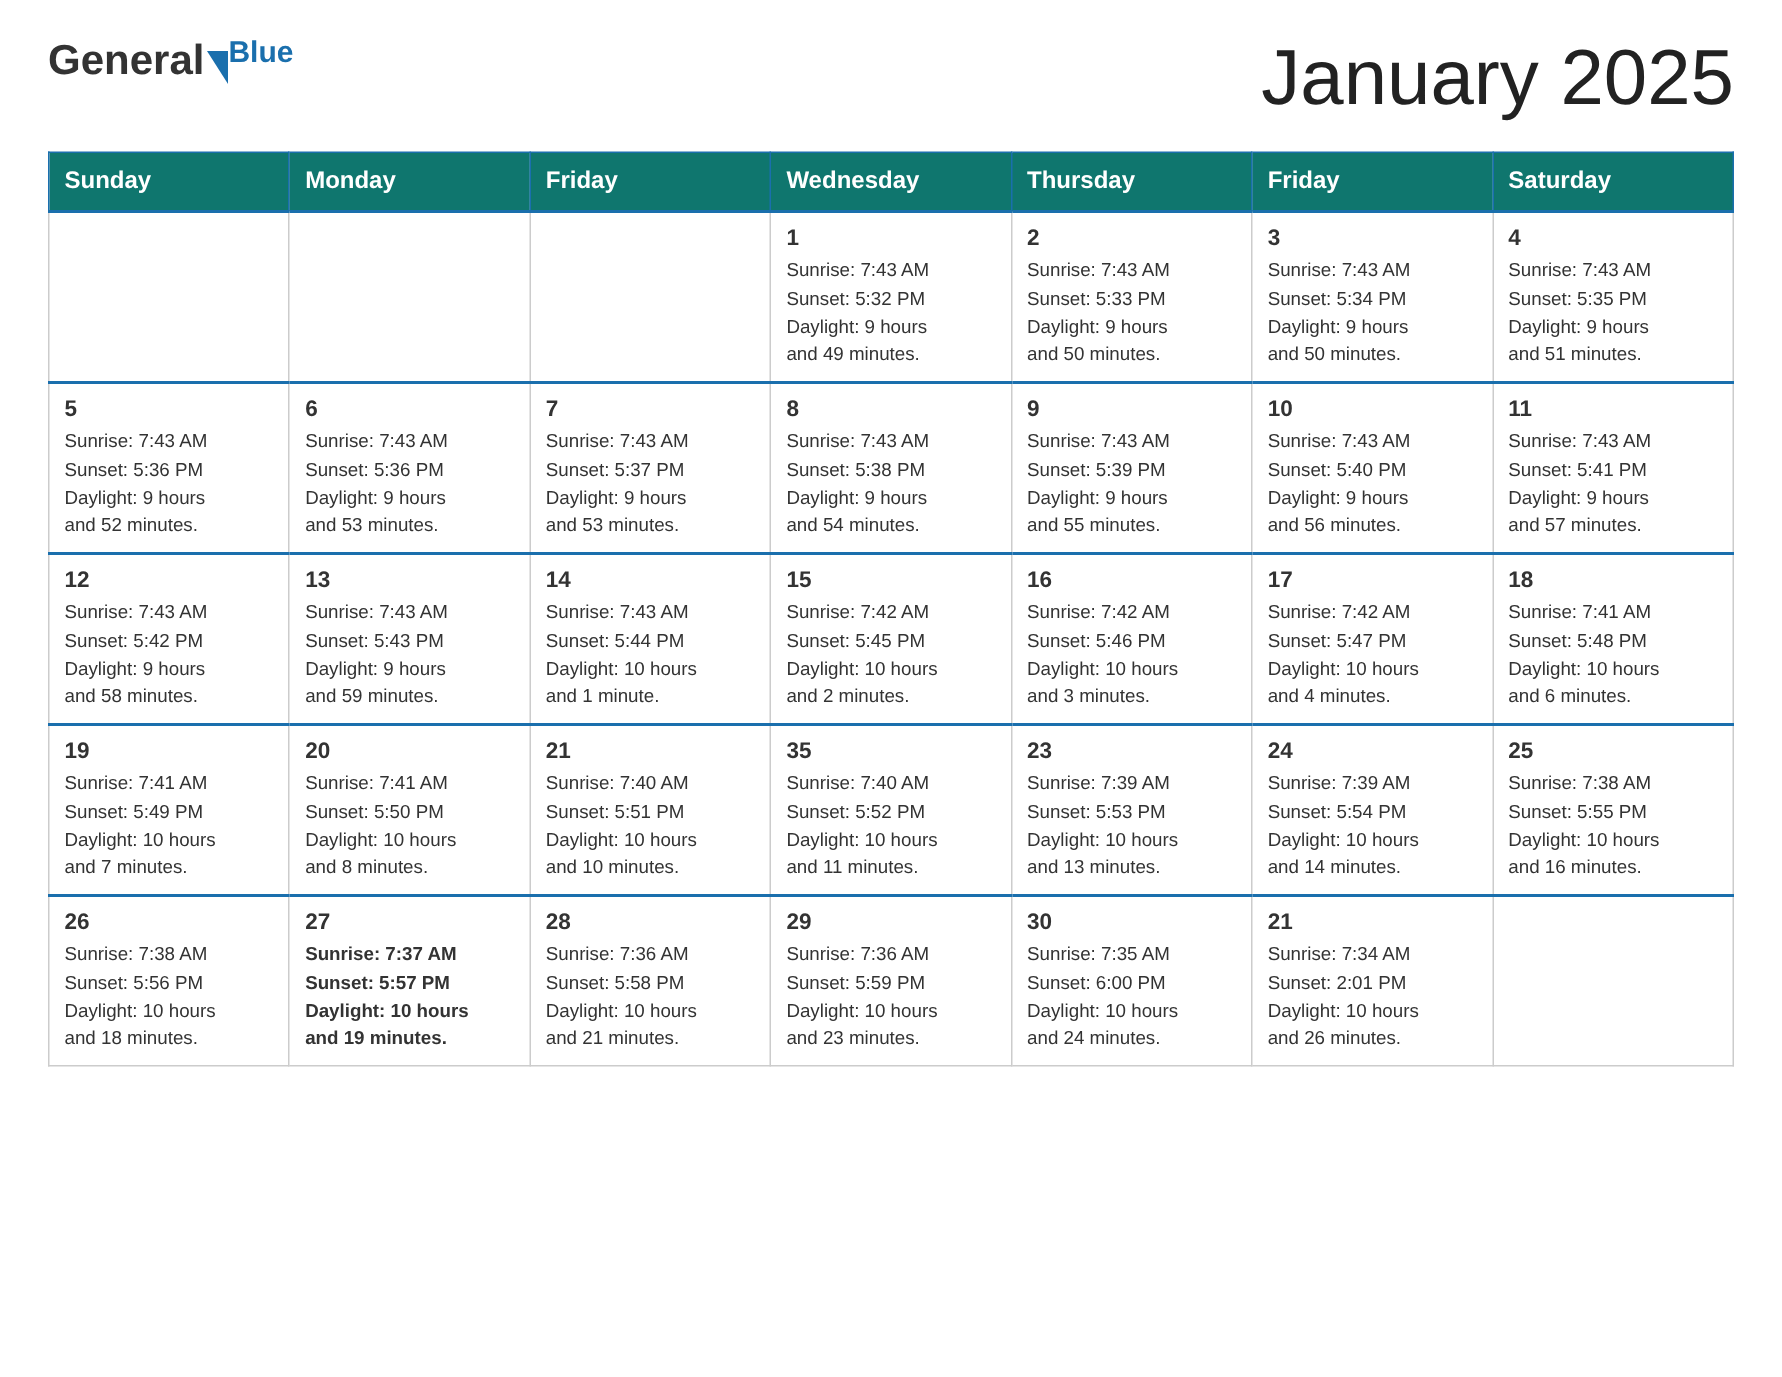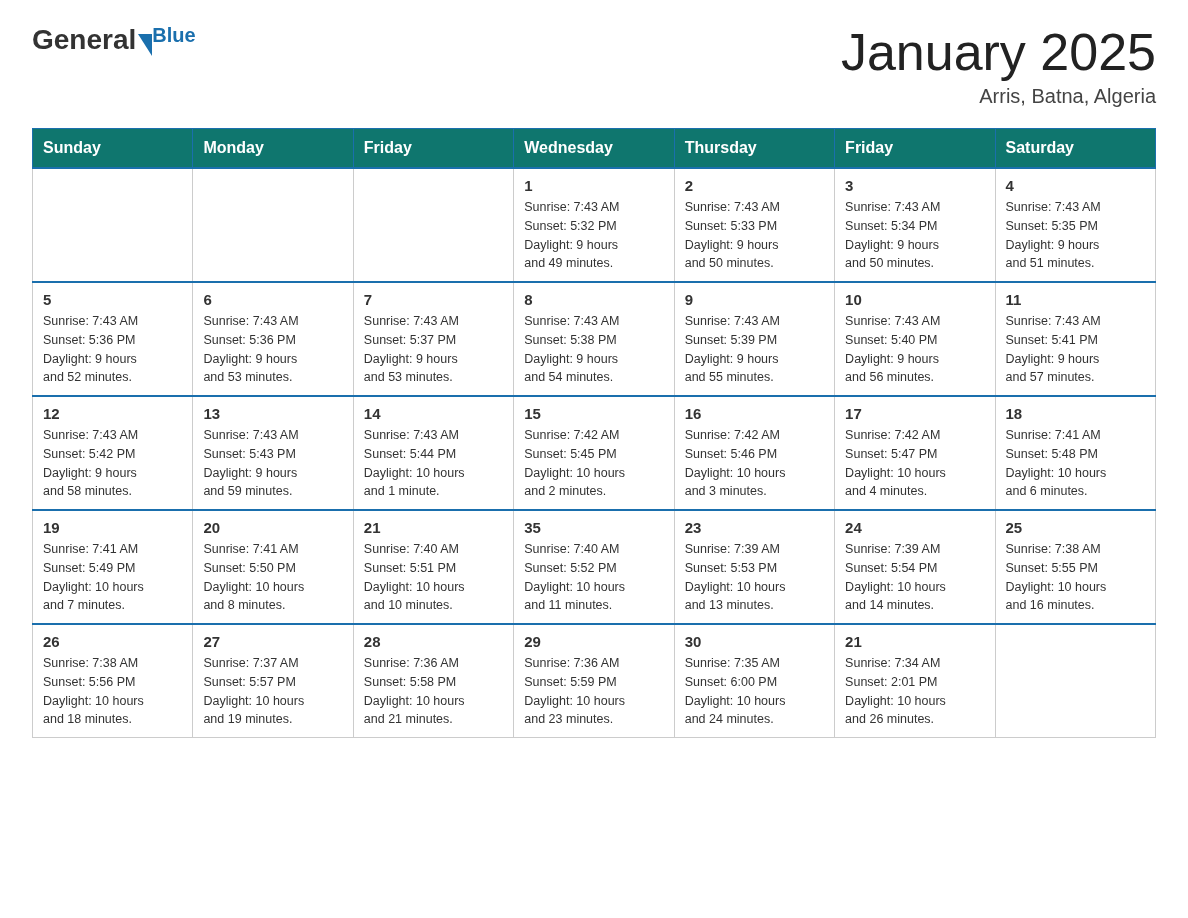--- a/index.html
+++ b/index.html
@@ -110,21 +110,20 @@
     <div class="logo-wrapper">
       <div class="logo-top-row">
         <span class="logo-text-general">General</span>
         <div class="logo-triangle"></div>
       </div>
       <span class="logo-text-blue">Blue</span>
     </div>
   </div>
   <div class="title-section">
     <div class="month-title">January 2025</div>
-    <div class="location">Arris, Batna, Algeria</div>
   </div>
 </div>
 
 <table class="calendar">
   <thead>
     <tr>
     <th>Sunday</th>
         <th>Monday</th>
         <th>Friday</th>
         <th>Wednesday</th>
@@ -323,21 +322,21 @@
       <tr>
         <td>
           <span class="day-number">26</span>
           <div class="day-info" style="white-space: pre-line;">Sunrise: 7:38 AM
 Sunset: 5:56 PM
 Daylight: 10 hours
 and 18 minutes.</div>
         </td>
         <td>
           <span class="day-number">27</span>
-          <div class="day-info" style="white-space: pre-line;">Sunrise: 7:37 AM
+          <div class="day-info" style="white-space: pre-line; font-weight: bold;">Sunrise: 7:37 AM
 Sunset: 5:57 PM
 Daylight: 10 hours
 and 19 minutes.</div>
         </td>
         <td>
           <span class="day-number">28</span>
           <div class="day-info" style="white-space: pre-line;">Sunrise: 7:36 AM
 Sunset: 5:58 PM
 Daylight: 10 hours
 and 21 minutes.</div>

